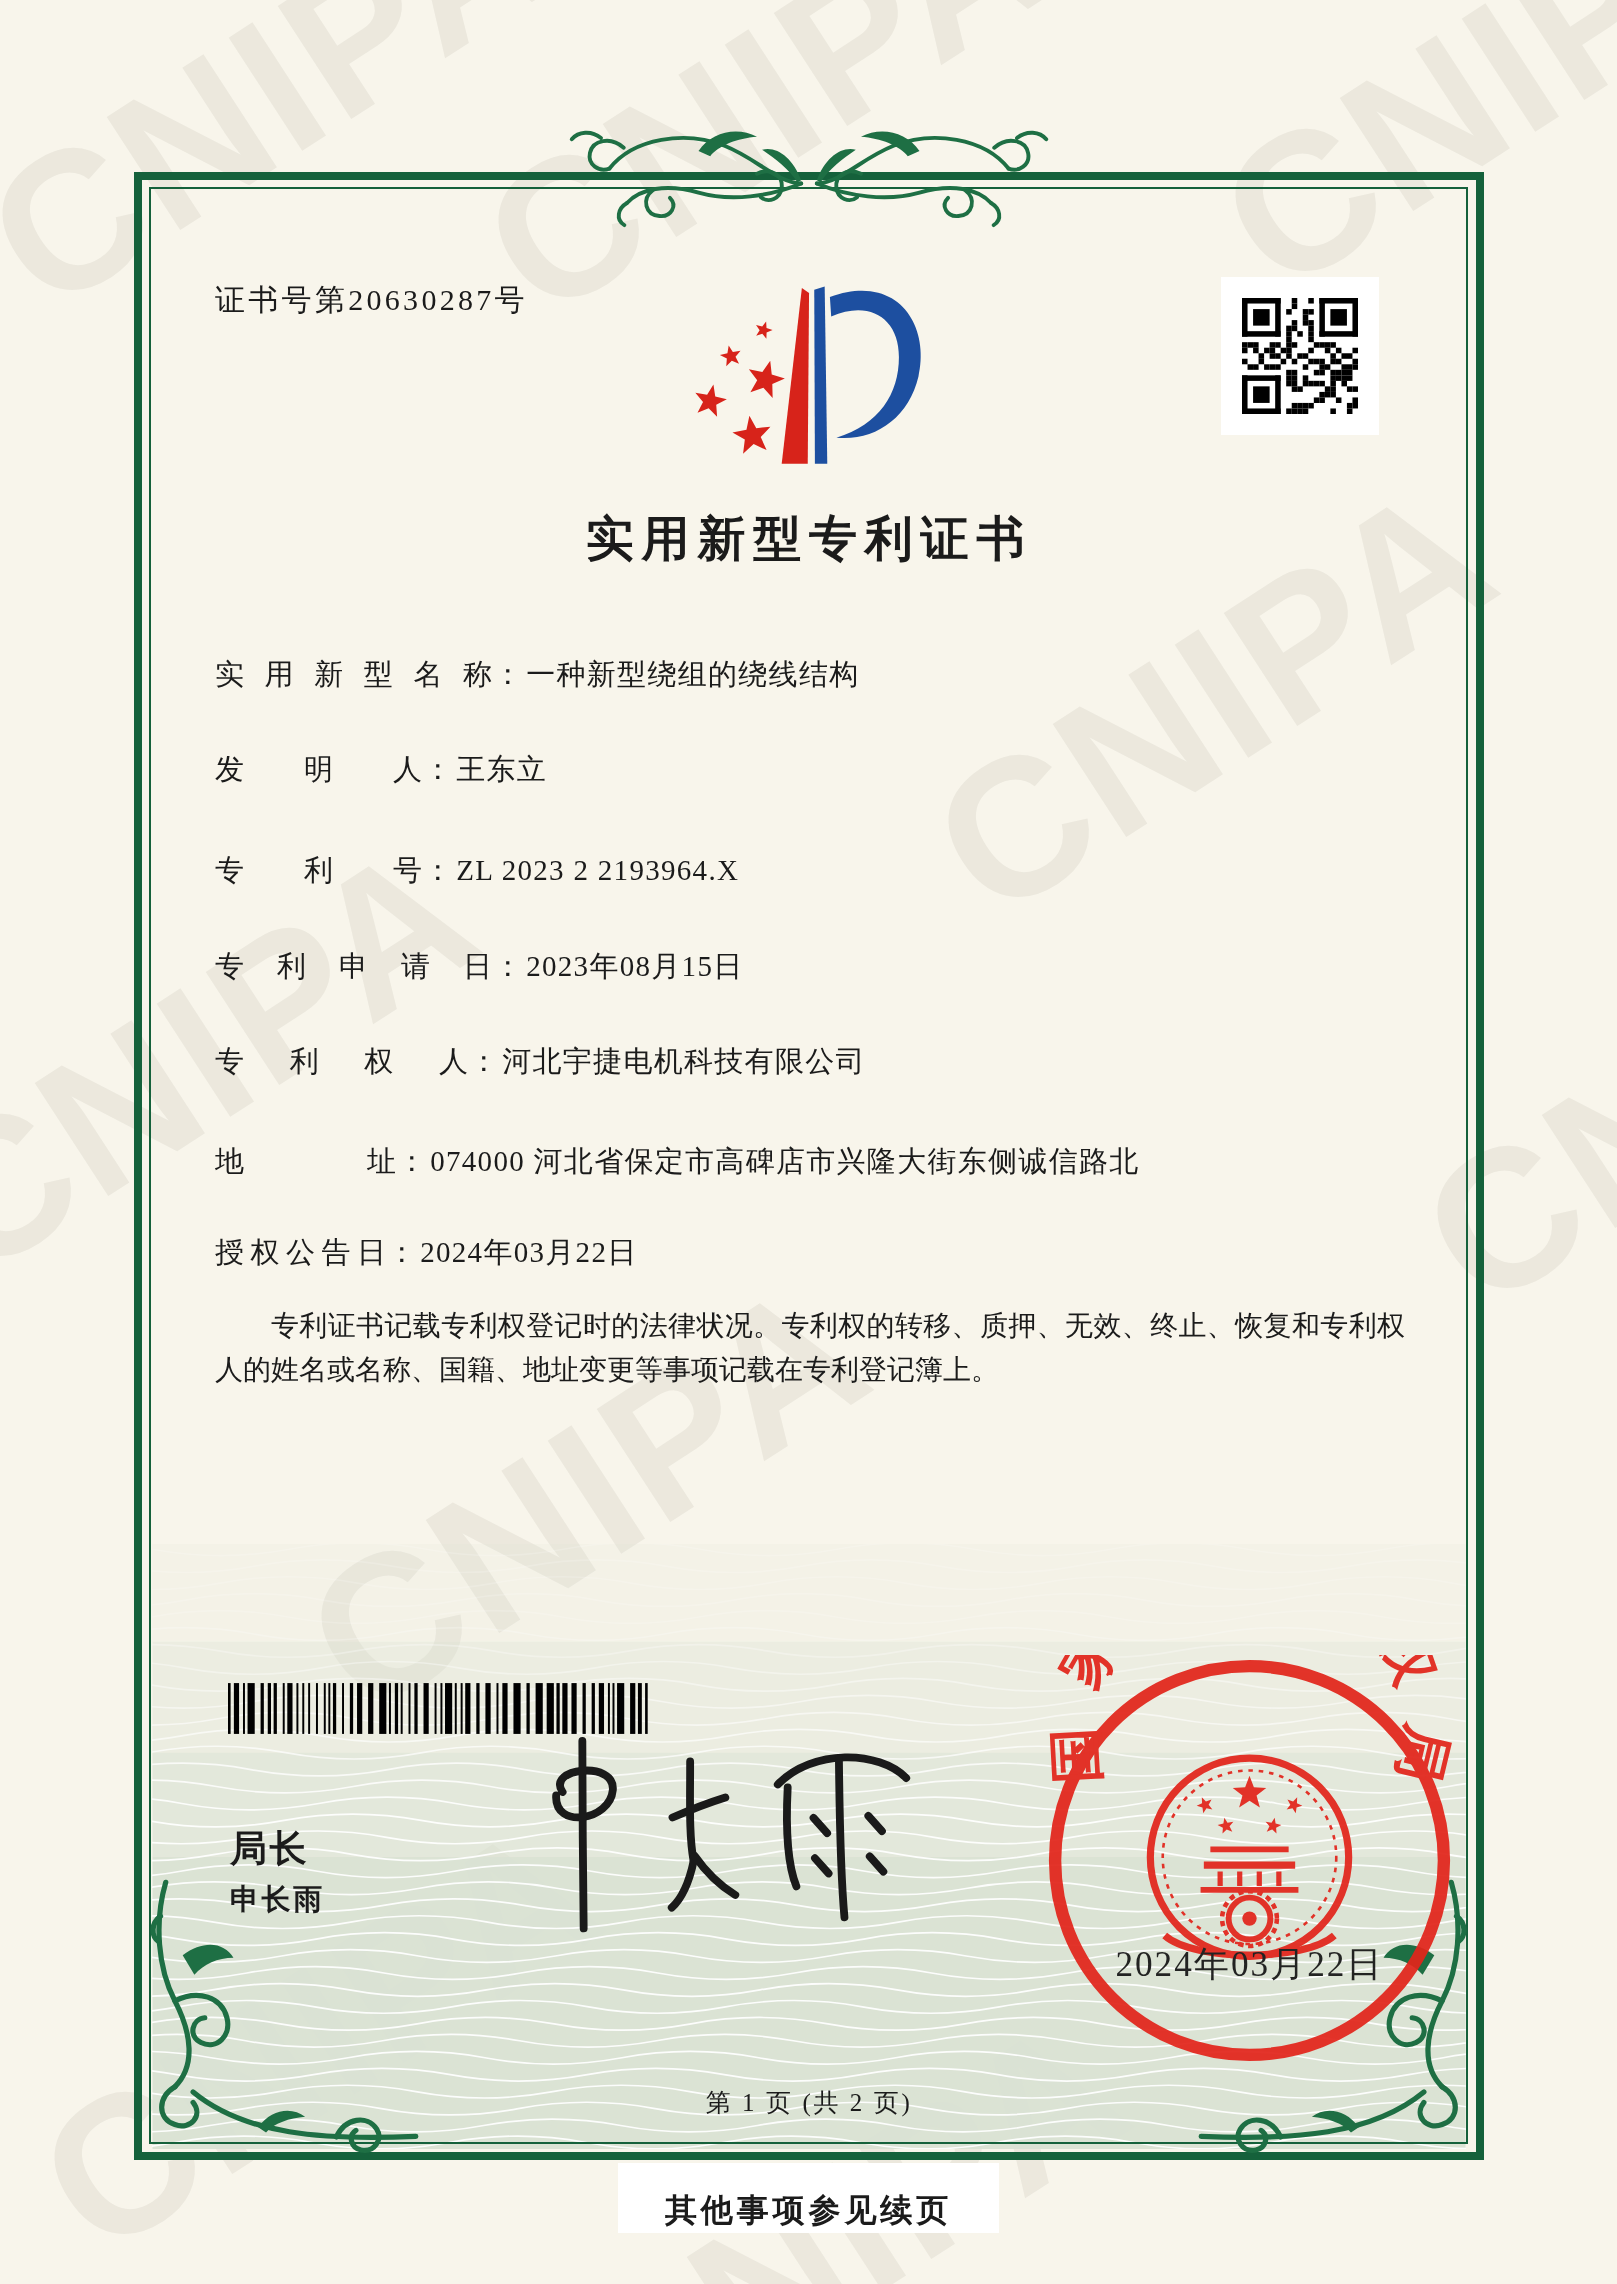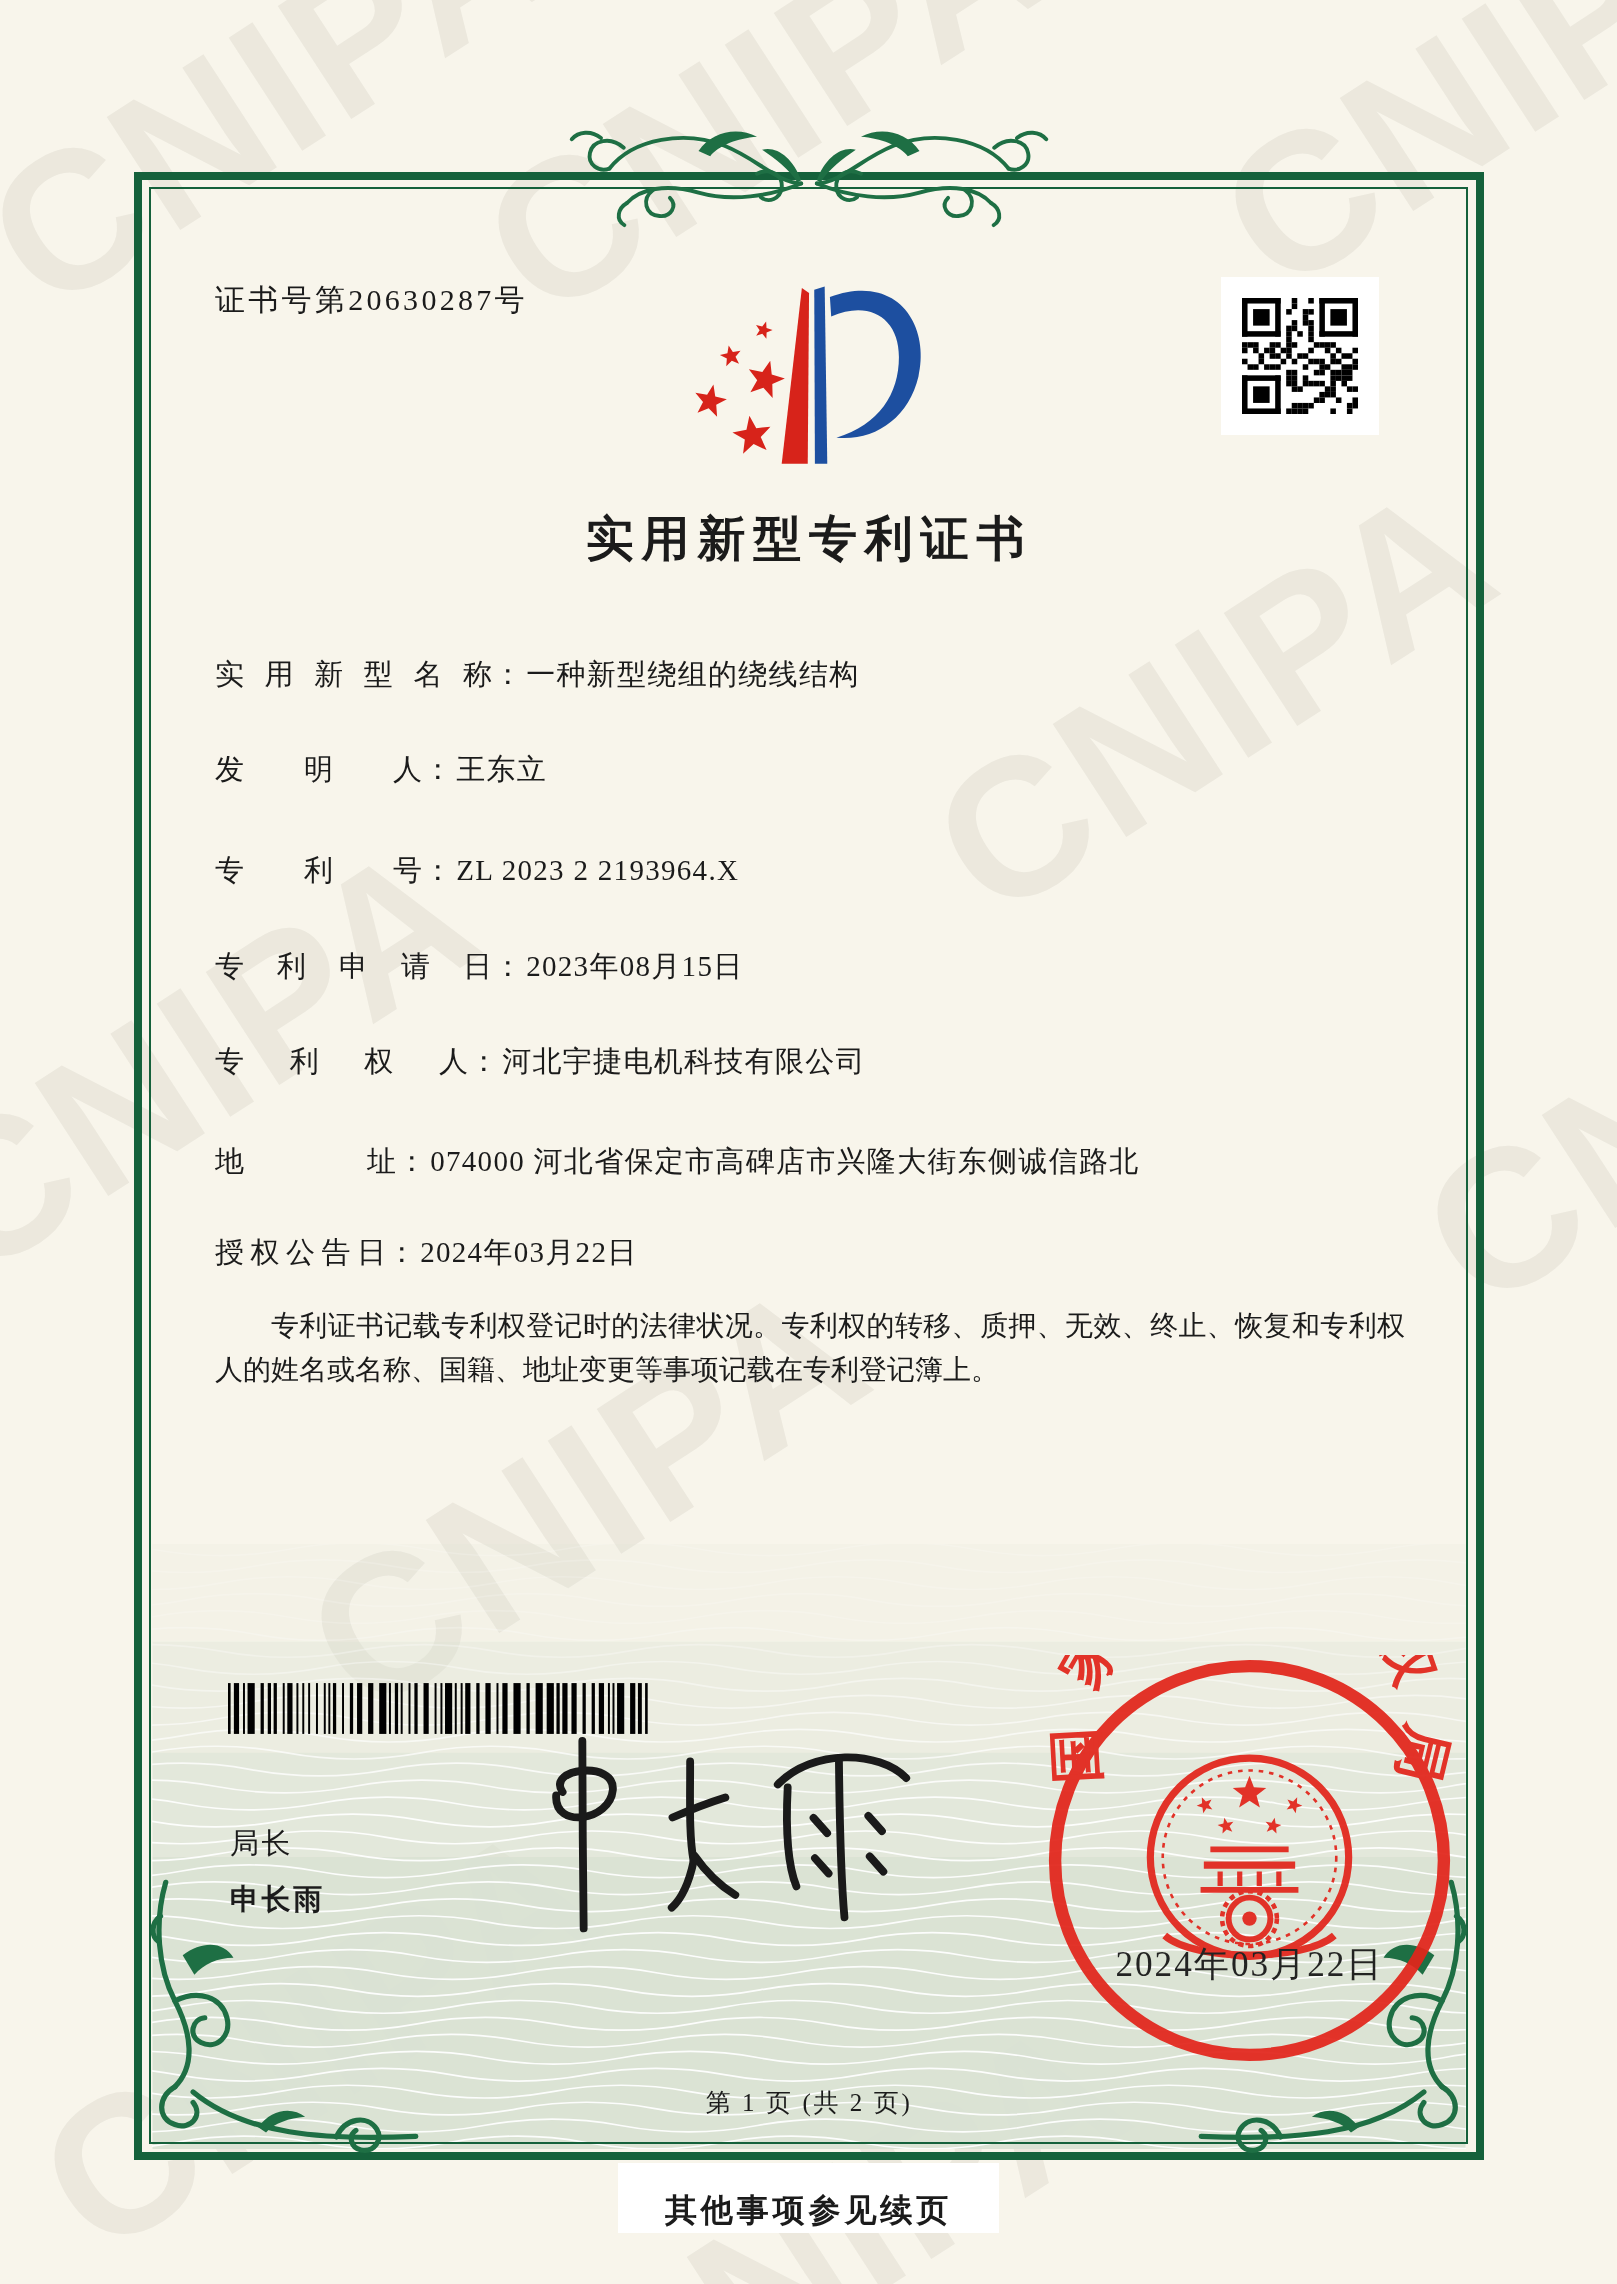--- a/index.html
+++ b/index.html
@@ -37,21 +37,21 @@
   .lbl{display:inline-block;text-align:justify;text-align-last:justify;vertical-align:top}
   .colon{display:inline-block;margin:0 3.9px 0 1.3px}
   .val{letter-spacing:1.3px}
   .addr2{margin-left:19.6px;letter-spacing:1.3px}
   .grp2{position:absolute;left:590px;top:0}
   
   .paras{left:215px;top:1304px;width:1190px;font-size:28px;line-height:44px;text-align:justify;z-index:4}
   .paras p{text-indent:2em;margin-bottom:23px}
   
   #barcode{left:228px;top:1683px;z-index:4}
-  .officer-title{left:230px;top:1824px;font-size:29px;font-weight:normal;
+  .officer-title{left:230px;top:1824px;font-size:37px;font-weight:bold;
       font-family:"Liberation Sans","DejaVu Sans",sans-serif;z-index:4;letter-spacing:2.6px}
   .officer-name{left:230px;top:1880px;font-size:29px;font-weight:bold;
       font-family:Liberation Serif, serif;z-index:4;letter-spacing:2.6px}
   #signature{left:450px;top:1725px;z-index:5}
   #seal{left:1044px;top:1655px;z-index:5}
   .page-info{left:134px;top:2086px;width:1350px;text-align:center;font-size:25px;z-index:4;letter-spacing:2.6px}
   .note-band{left:618px;top:2163px;width:381px;height:70px;background:#ffffff;z-index:4;
              display:flex;align-items:flex-end;justify-content:center}
   .note-band span{font-size:32px;font-weight:bold;letter-spacing:3.9px}
   

